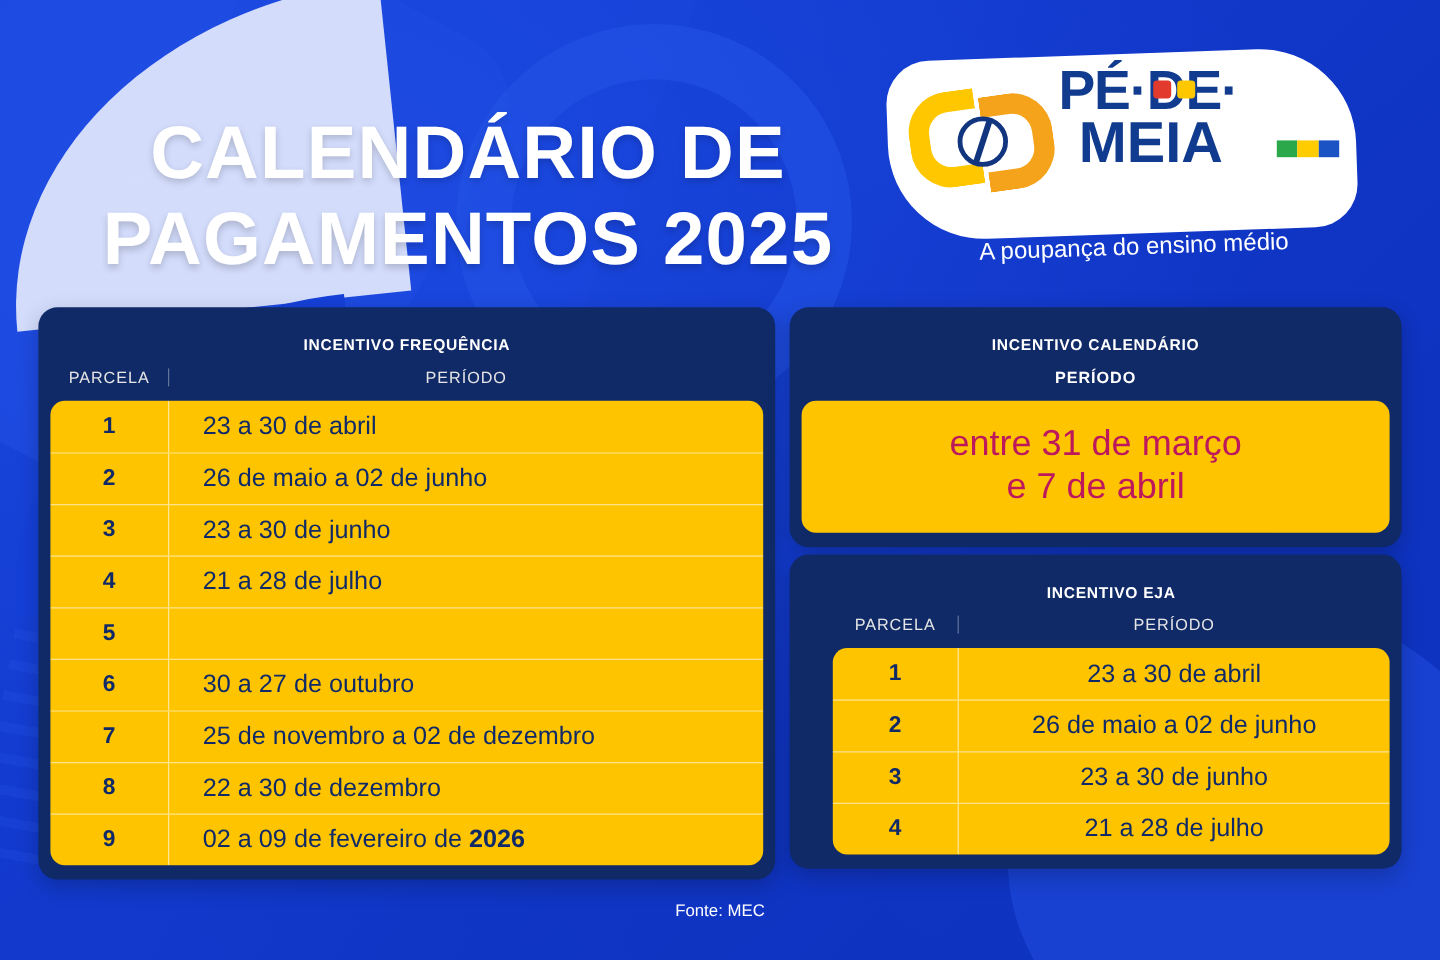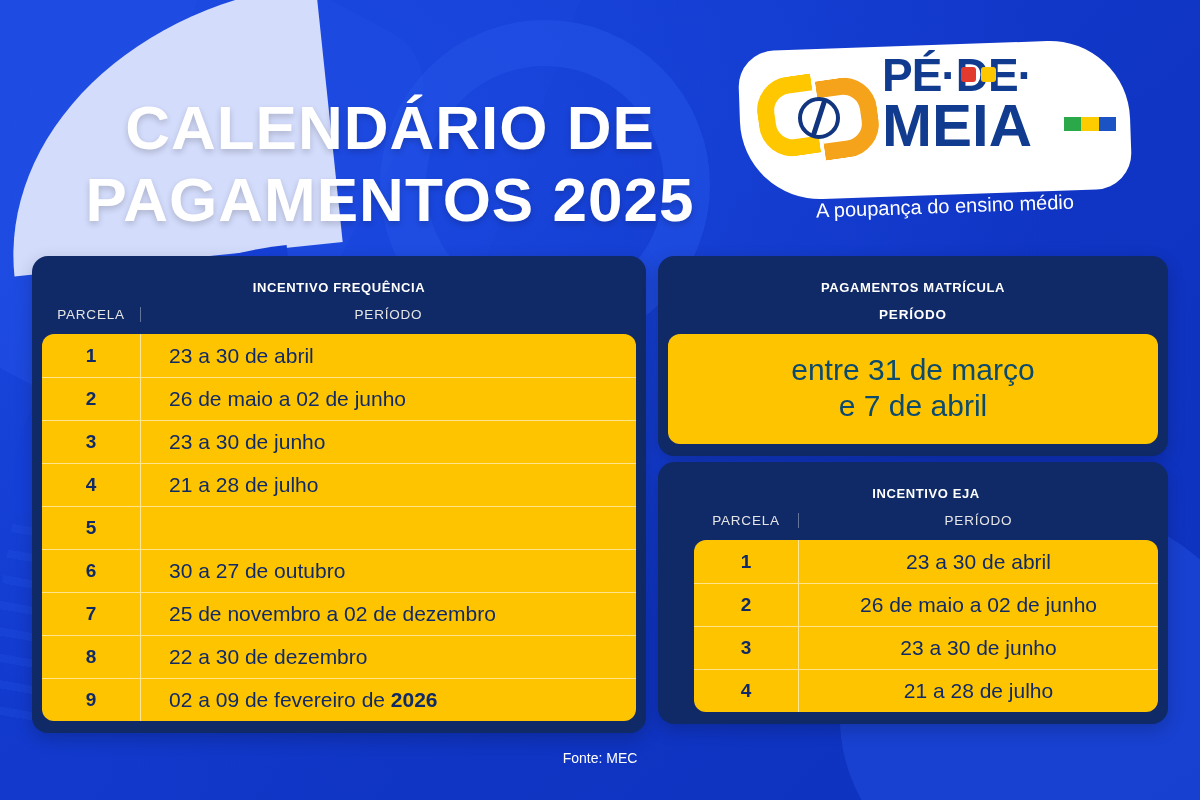--- a/index.html
+++ b/index.html
@@ -154,21 +154,21 @@
   }
   .logo-word {
     position: absolute;
     left: 142px; top: 8px;
     color: #113b8f;
     font-size: 46px;
     font-weight: bold;
     line-height: .96;
     letter-spacing: -1px;
   }
-  .logo-word .l2 { font-size: 60px; letter-spacing: 0px; }
+  .logo-word .l2 { font-size: 48px; letter-spacing: 0px; margin-left: 17px; }
   .logo-tag {
     position: absolute;
     left: 20px; top: 150px;
     width: 370px;
     text-align: center;
     color: #ffffff;
     font-size: 20px;
     transform: rotate(-2deg);
   }
   .flag-bar {
@@ -257,21 +257,21 @@
     font-weight: bold;
     letter-spacing: .8px;
     text-align: center;
     padding-bottom: 12px;
   }
   .mat-box {
     background: #ffc400;
     border-radius: 12px;
     padding: 18px 10px 20px 10px;
     text-align: center;
-    color: #0c4a6e;
+    color: #be185d;
     font-size: 30px;
     line-height: 1.2;
   }
 
   
   #card-eja .cell-parcela { width: 104px; }
   #card-eja .col-head .ch-parcela { width: 104px; }
   #card-eja .cell-periodo { text-align: center; padding-left: 0; }
   #card-eja .row { height: 43px; }
 
@@ -369,21 +369,21 @@
       </div>
       <div class="row">
         <div class="cell-parcela">9</div>
         <div class="cell-sep"></div>
         <div class="cell-periodo">02 a 09 de fevereiro de <b>2026</b></div>
       </div>
     </div>
   </div>
 
   <div class="card" id="card-matricula">
-    <div class="card-title">PAGAMENTOS MATRÍCULA</div>
+    <div class="card-title">INCENTIVO CALENDÁRIO</div>
     <div class="mat-head">PERÍODO</div>
     <div class="mat-box">
       <div>entre 31 de março</div>
       <div>e 7 de abril</div>
     </div>
   </div>
 
   <div class="card" id="card-eja">
     <div class="card-title">INCENTIVO EJA</div>
     <div class="col-head">

